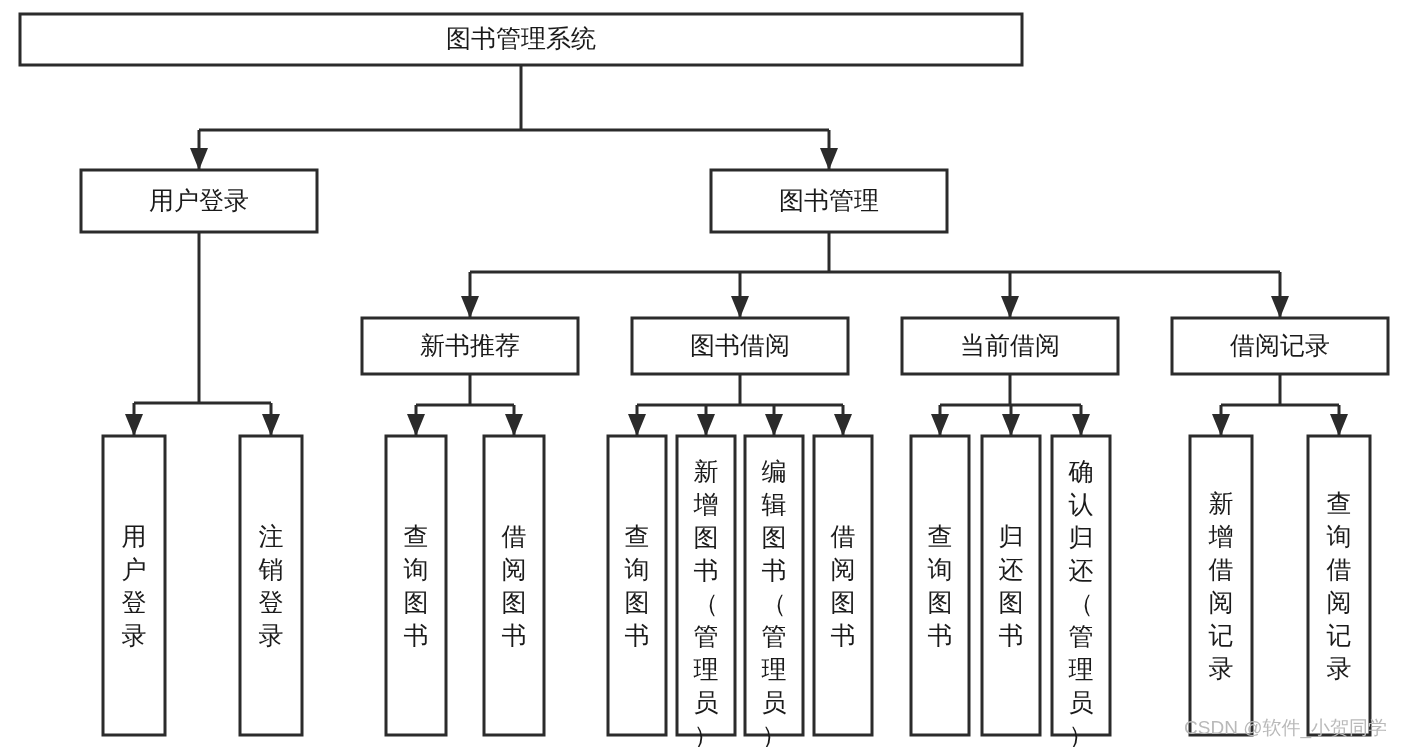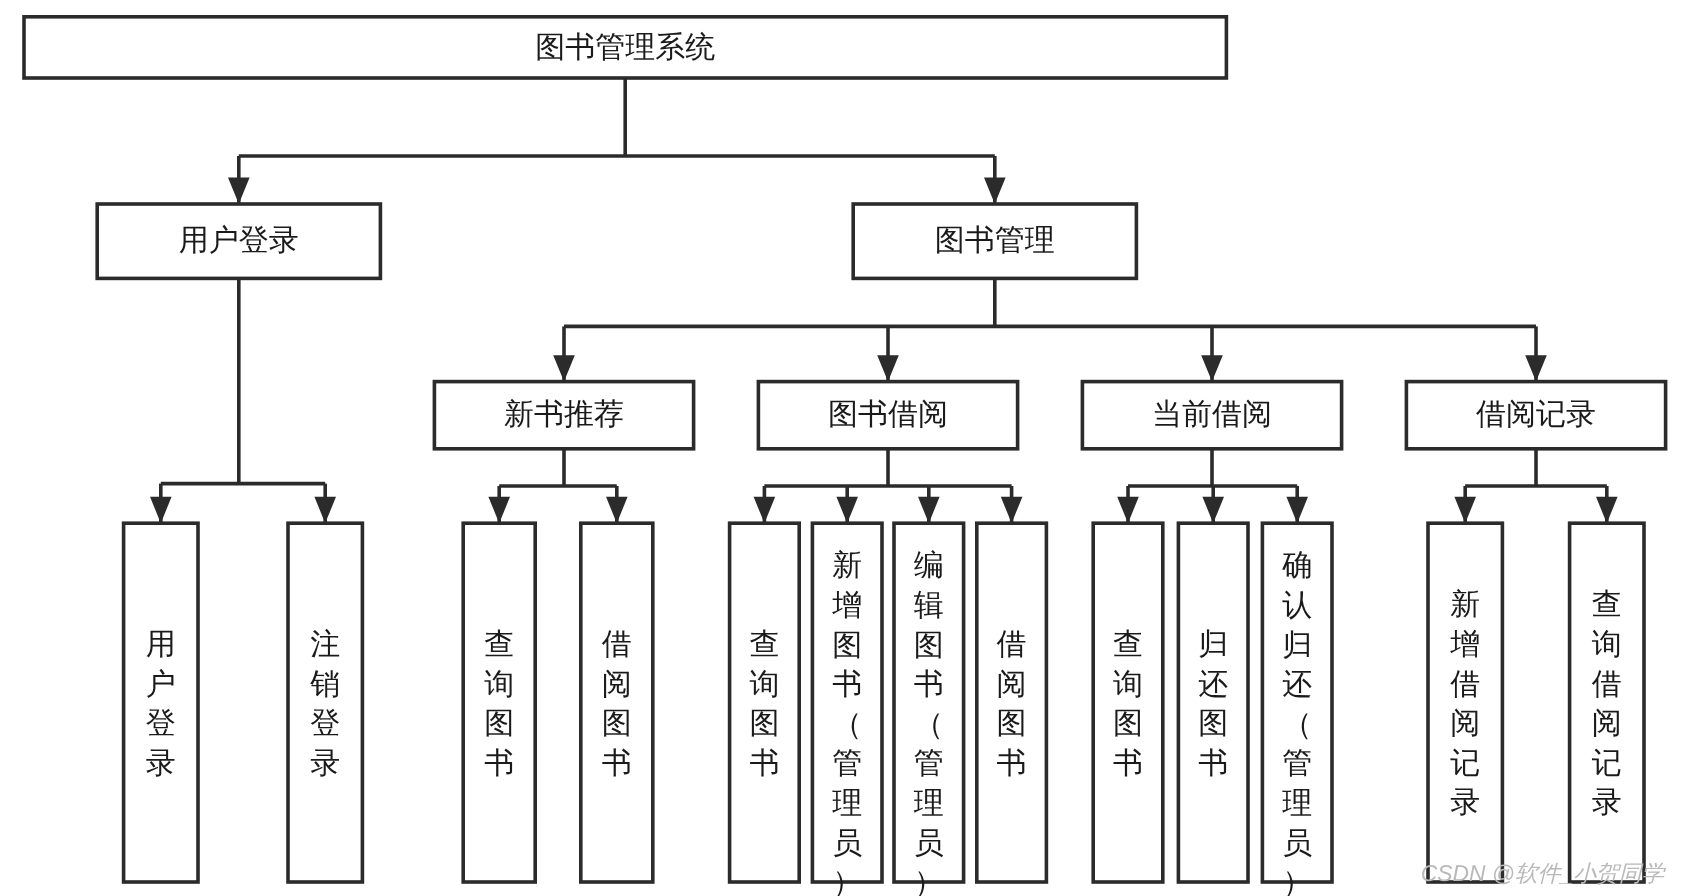--- a/index.html
+++ b/index.html
@@ -24,21 +24,20 @@
   }
   .label-h{font-size:25px;}
   .watermark{
     position:absolute;
     right:8px;bottom:6px;
     font-family:"Liberation Sans","DejaVu Sans",sans-serif;
     font-size:19px;
     color:#b9b9b9;
     white-space:nowrap;
     pointer-events:none;
-    font-style:italic;
   }
 </style>
 </head>
 <body>
 
 <div id="diagram-root">
   <svg id="diagram-svg" width="1405" height="747" viewBox="0 0 1405 747" xmlns="http://www.w3.org/2000/svg">
     <g id="edges-layer">
         <line x1="521" y1="65" x2="521" y2="130" class="link-line"></line>
         <line x1="199" y1="130" x2="829" y2="130" class="link-line"></line>

